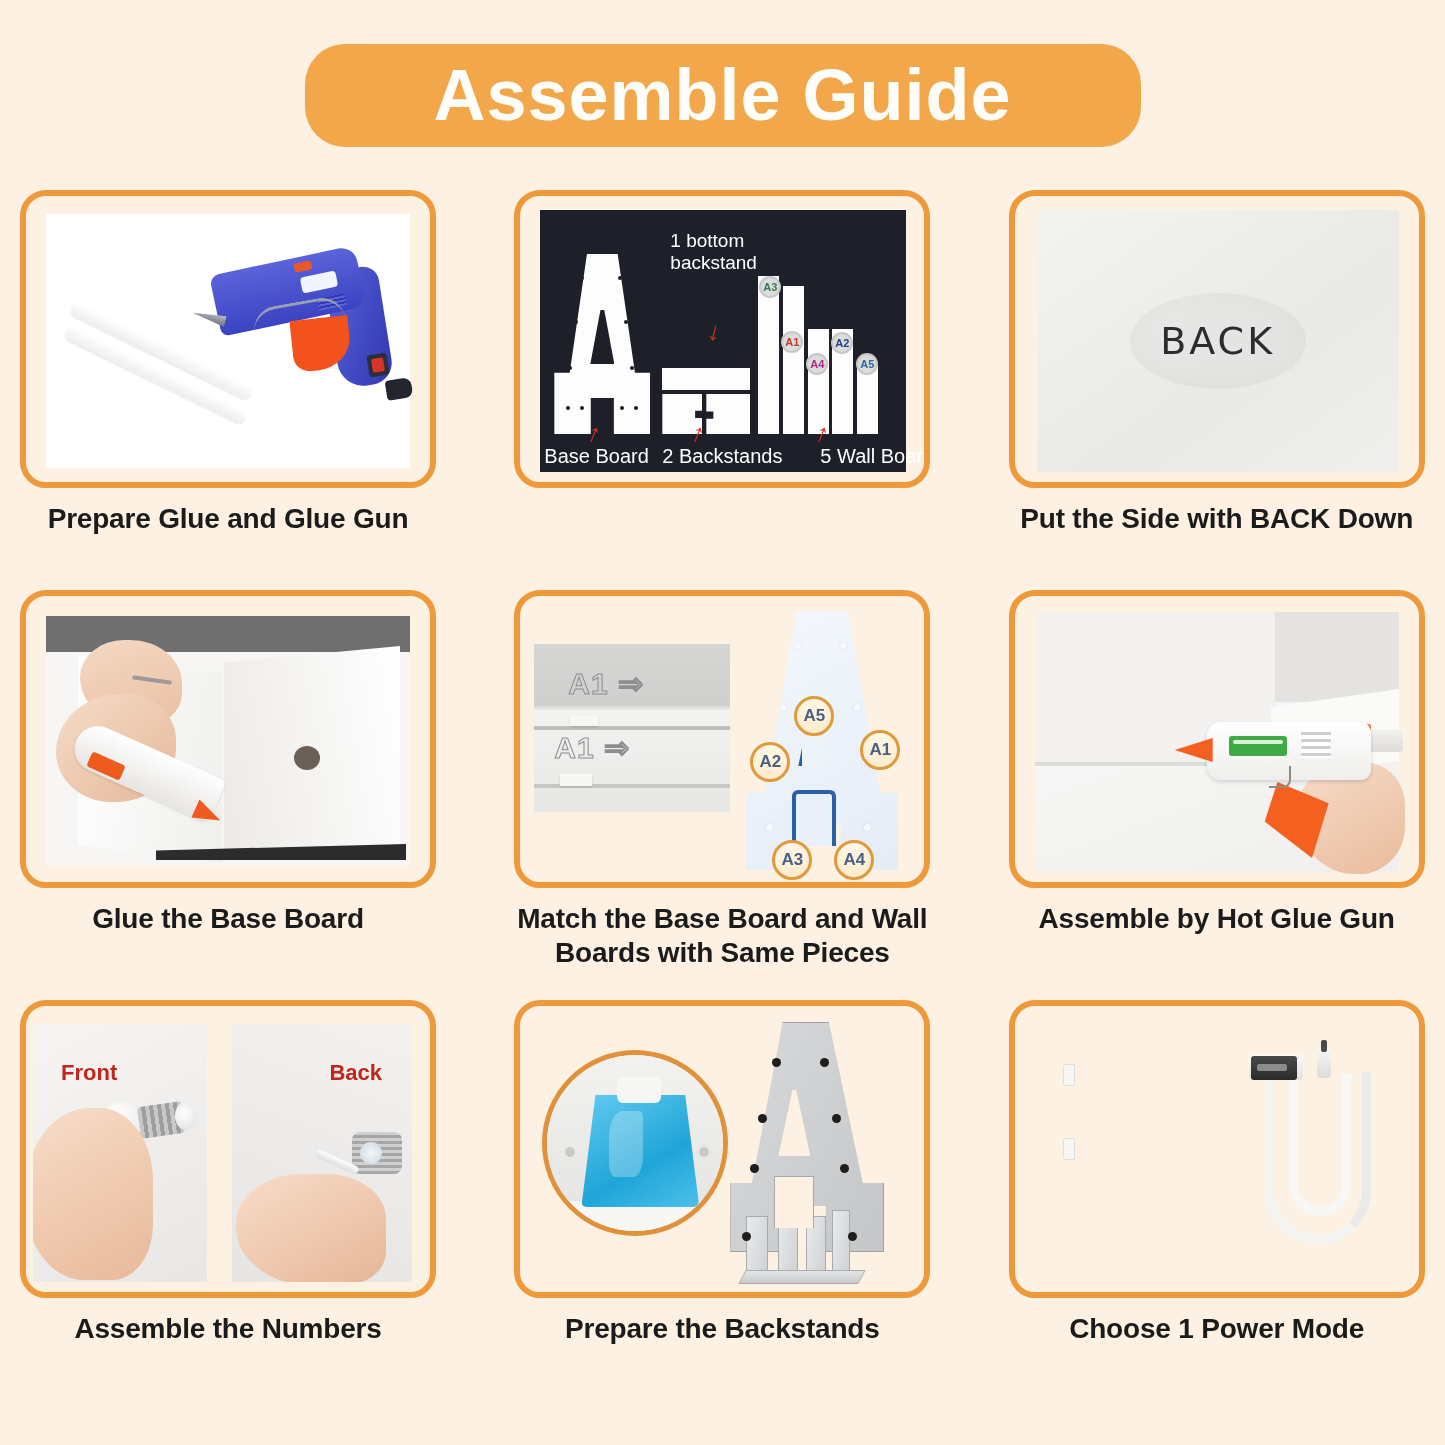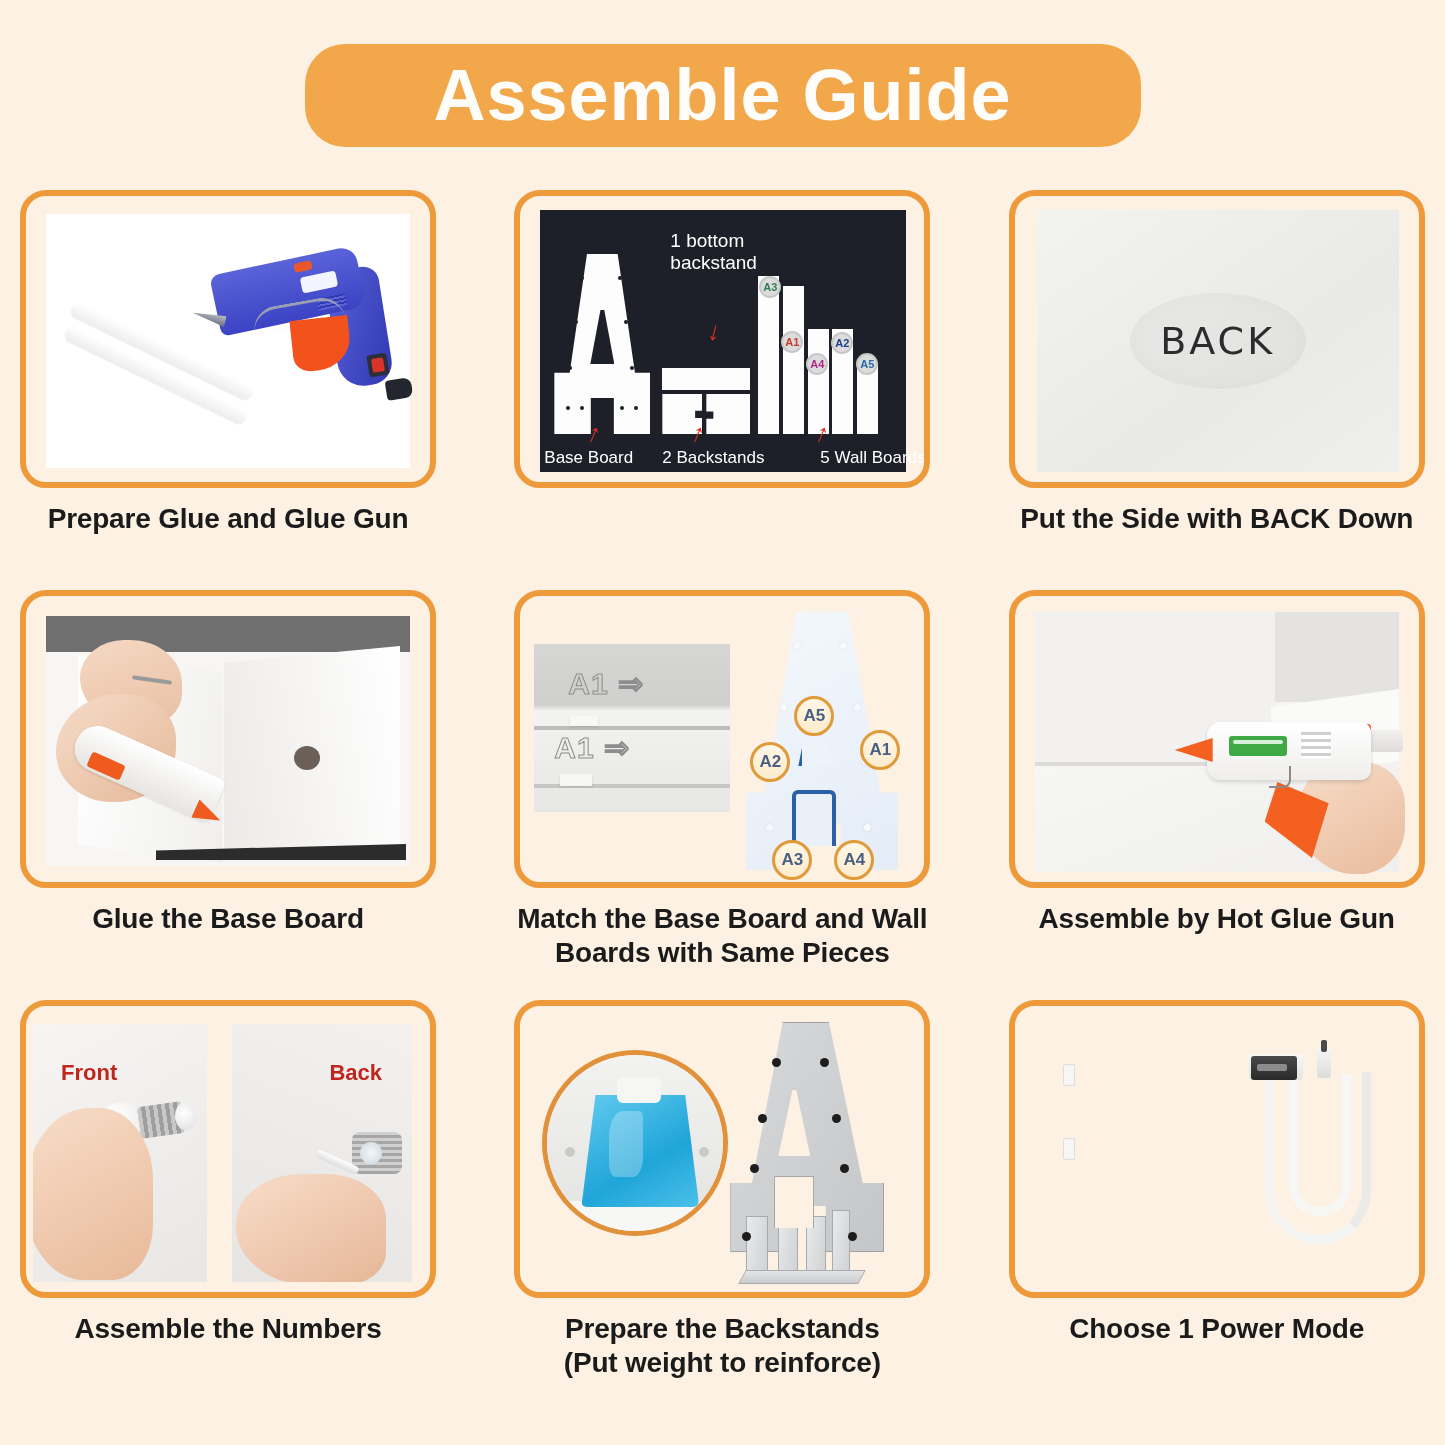--- a/index.html
+++ b/index.html
@@ -90,21 +90,21 @@
   .wall.w2 { left: 292px; width: 21px; height: 105px; }
   .wall.w5 { left: 317px; width: 21px; height: 70px; }
   .tag { position: absolute; width: 22px; height: 22px; border-radius: 50%; background: #dcdcdc; border: 2px solid #c7c7c7; display: flex; align-items: center; justify-content: center; font-size: 11px; font-weight: bold; }
   .tag.t3 { left: 219px; top: 66px; color: #2f7d4f; }
   .tag.t1 { left: 241px; top: 121px; color: #c0392b; }
   .tag.t4 { left: 266px; top: 143px; color: #b0278a; }
   .tag.t2 { left: 291px; top: 122px; color: #1d3f8f; }
   .tag.t5 { left: 316px; top: 143px; color: #2a6aa8; }
   .note { position: absolute; left: 130px; top: 20px; color: #fff; font-size: 19px; line-height: 1.18; }
   .arrow-red { position: absolute; color: #d92f21; font-size: 26px; font-weight: bold; line-height: 1; }
-  .p2-lab { position: absolute; bottom: 4px; color: #fff; font-size: 17px; font-weight: normal; white-space: nowrap; }
+  .p2-lab { position: absolute; bottom: 4px; color: #fff; font-size: 20px; font-weight: normal; white-space: nowrap; }
   .p2-lab.l1 { left: 4px; } .p2-lab.l2 { left: 122px; } .p2-lab.l3 { left: 240px; margin-left: 40px; }
 
   
   .p3-board { position: absolute; left: 22px; top: 14px; width: 362px; height: 262px; background: linear-gradient(145deg,#f3f3f1,#e9e9e7 60%,#efefed); }
   .p3-emboss { position: absolute; left: 50%; top: 50%; transform: translate(-50%,-50%); width: 176px; height: 96px; border-radius: 50%; background: rgba(0,0,0,.022); box-shadow: inset 0 0 22px rgba(0,0,0,.03); }
   .p3-text { position: absolute; left: 50%; top: 50%; transform: translate(-50%,-50%); font-family: "DejaVu Sans", sans-serif; font-size: 38px; letter-spacing: 3px; color: #2c2c2c; }
 
   
   .p4 { position: absolute; left: 20px; top: 20px; width: 364px; height: 250px; background: #f7f6f4; }
   .p4-bgtop { position: absolute; left: 0; top: 0; width: 100%; height: 36px; background: #6f6f70; }
@@ -477,21 +477,20 @@
             <div class="A8-dot" style="left:34px;top:144px"></div>
             <div class="A8-dot" style="left:124px;top:144px"></div>
             <div class="A8-dot" style="left:26px;top:212px"></div>
             <div class="A8-dot" style="left:132px;top:212px"></div>
           </div>
         </div>
       </div>
     </div>
     <div class="caption">
       <div>Prepare the Backstands</div>
-      <div>(Put weight to reinforce)</div>
     </div>
   </div>
 
   <div class="cell row3">
     <div class="panel">
       <div class="panel-inner">
         <div class="p9">
           <div class="batt-tab t1" style="left:48px"></div>
           <div class="batt-tab t2" style="left:48px"></div>
 

